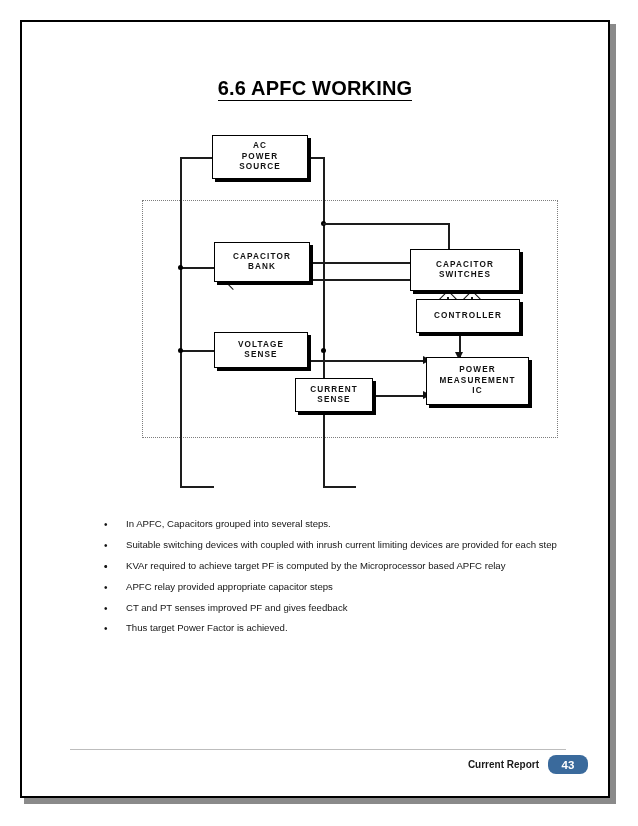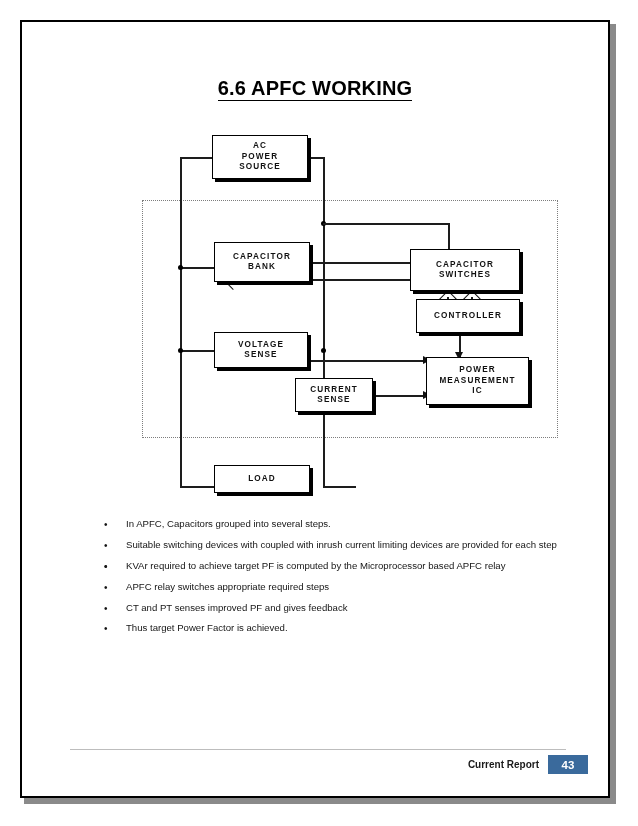--- a/index.html
+++ b/index.html
@@ -34,21 +34,21 @@
   .bullets{position:absolute;left:68px;top:495px;width:470px;}
   .bullet{position:relative;padding-left:36px;margin-bottom:6.5px;font-size:9.6px;line-height:1.5;color:#151515;}
   .bullet.justify{text-align:justify;}
   .bullet .marker{position:absolute;left:14px;top:0;font-size:10px;line-height:1.5;}
 
   
   .footer-rule{position:absolute;left:48px;top:727px;width:496px;height:1px;background:#bdbdbd;}
   .footer{position:absolute;right:20px;top:733px;display:flex;align-items:stretch;}
   .footer-label{font-size:10px;font-weight:bold;color:#1a1a1a;padding:4px 9px 4px 0;}
   .footer-page{font-size:11.5px;font-weight:bold;color:#ffffff;background:#3a6a9c;
-               width:40px;display:flex;align-items:center;justify-content:center;}
+               width:40px;display:flex;align-items:center;justify-content:center;border-radius:8px;}
 </style>
 </head>
 <body>
 
 <div class="page-shadow"></div>
 
 <div class="page">
 
   <div class="page-title">
     <span>6.6 APFC WORKING</span>
@@ -116,23 +116,20 @@
     </div>
 
     <div class="blk" style="left:185px;top:271px;width:78px;height:34px;">
       <span>CURRENT<br>SENSE</span>
     </div>
 
     <div class="blk" style="left:316px;top:250px;width:103px;height:48px;">
       <span>POWER<br>MEASUREMENT<br>IC</span>
     </div>
 
-    <div class="blk" style="left:104px;top:358px;width:96px;height:28px;">
-      <span>LOAD</span>
-    </div>
 
   </div>
 
   <div class="bullets">
     <div class="bullet">
       <span class="marker">•</span>
       <span>In APFC, Capacitors grouped into several steps.</span>
     </div>
     <div class="bullet justify">
       <span class="marker">•</span>
@@ -140,21 +137,21 @@
     </div>
     <div class="bullet justify">
       <span class="marker">•</span>
     </div>
     <div class="bullet">
       <span class="marker">•</span>
       <span>KVAr required to achieve target PF is computed by the Microprocessor based APFC relay</span>
     </div>
     <div class="bullet">
       <span class="marker">•</span>
-      <span>APFC relay switches appropriate required steps</span>
+      <span>APFC relay provided appropriate capacitor steps</span>
     </div>
     <div class="bullet">
       <span class="marker">•</span>
       <span>CT and PT senses improved PF and gives feedback</span>
     </div>
     <div class="bullet">
       <span class="marker">•</span>
       <span>Thus target Power Factor is achieved.</span>
     </div>
   </div>

